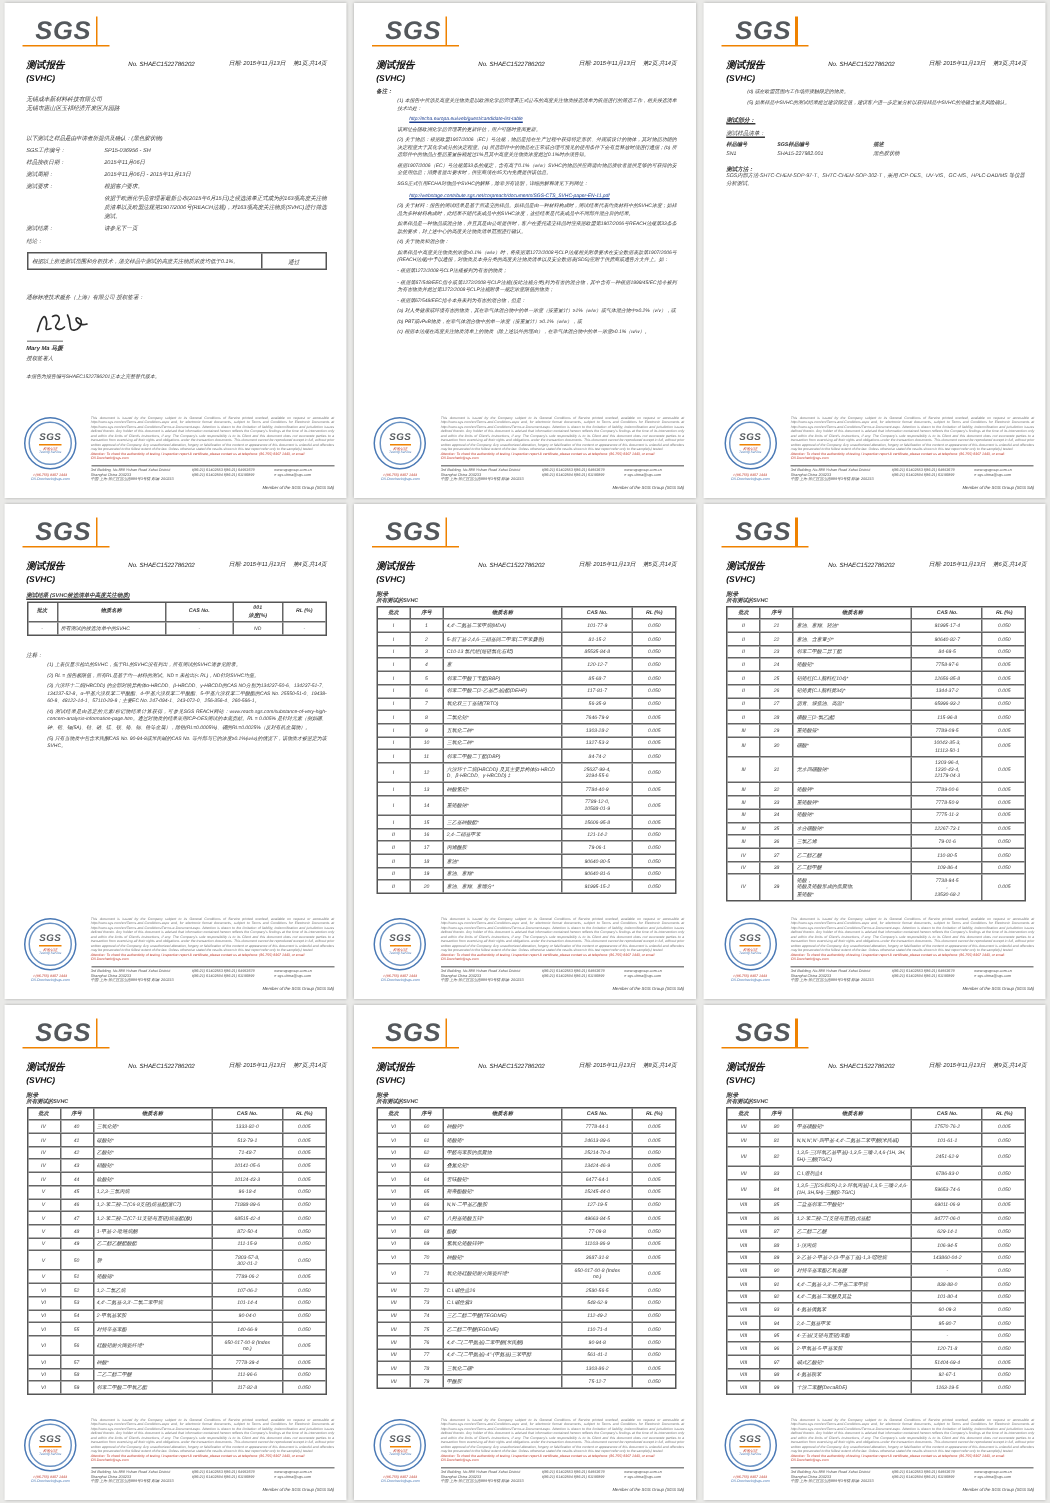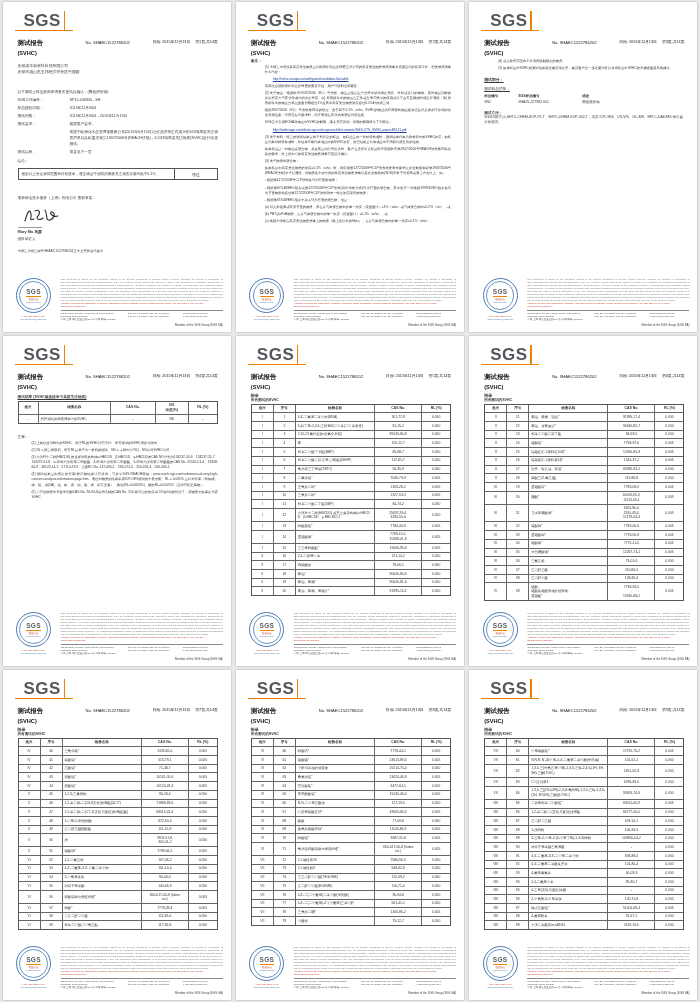--- a/index.html
+++ b/index.html
@@ -1,17 +1,17 @@
 <!DOCTYPE html>
 <html><head>
 <meta charset="utf-8">
 <style>
   html,body{margin:0;padding:0;}
   body{width:700px;height:1002px;background:#e9e9e7;font-family:"Liberation Sans","DejaVu Sans",sans-serif;color:#3a3a3a;}
-  .grid{display:grid;grid-template-columns:repeat(3,233.33px);grid-template-rows:repeat(3,334px);width:700px;height:1002px;}
+  .grid{display:grid;grid-template-columns:repeat(3,233.33px);grid-template-rows:repeat(3,334px);width:700px;height:1002px;font-style:italic;}
   .page{position:relative;margin:2px 2.5px;background:#fff;box-shadow:0 0 2px rgba(0,0,0,.28);overflow:hidden;padding:8px 13px 30px 15px;box-sizing:border-box;}
   
   .sgs-logo{position:relative;display:inline-block;margin:2px 0 4px 6px;font-weight:bold;font-size:17px;letter-spacing:.5px;color:#54585c;line-height:1;}
   .sgs-logo::before{content:"";position:absolute;left:-9px;bottom:-2px;width:58px;height:1.4px;background:#ef8200;}
   .sgs-logo::after{content:"";position:absolute;right:-4px;top:-1px;width:1.4px;height:19px;background:#ef8200;}
   
   .hdr{display:flex;align-items:flex-start;margin-top:6px;}
   .hdr .tblock{width:58px;}
   .hdr .title{font-size:6.4px;font-weight:bold;color:#111;}
   .hdr .subtitle{font-size:5.6px;font-weight:bold;color:#111;margin-top:1.5px;}

